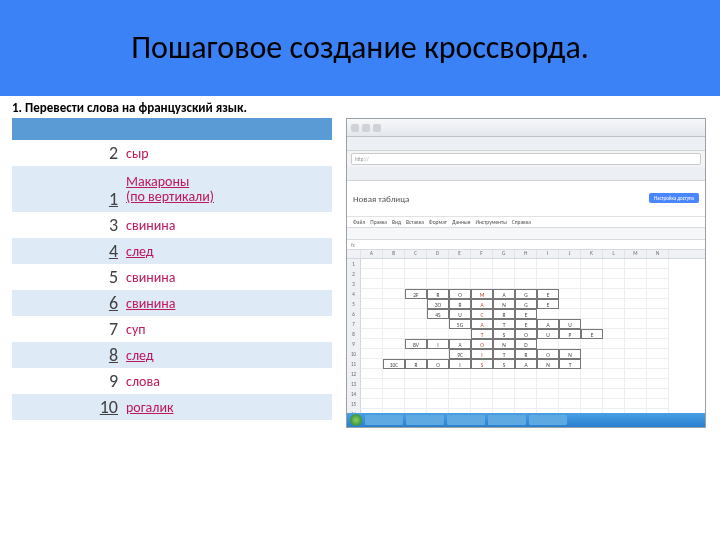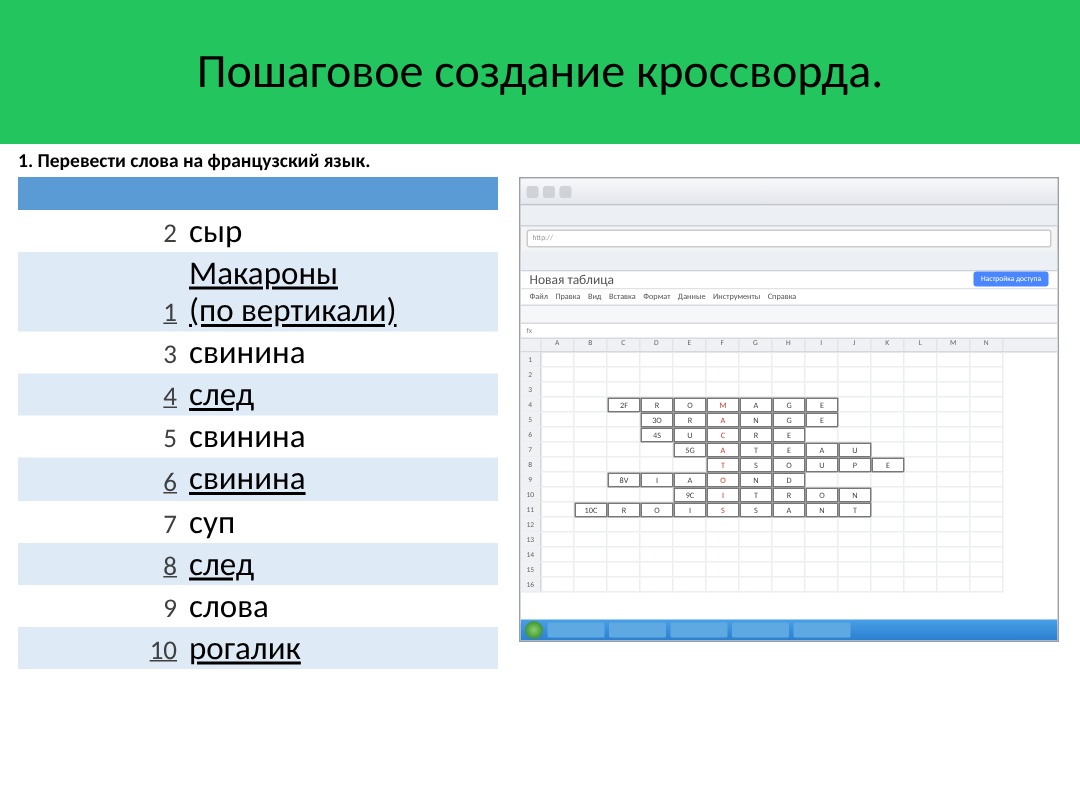--- a/index.html
+++ b/index.html
@@ -5,21 +5,21 @@
   * { box-sizing: border-box; }
   body {
     margin: 0;
     width: 720px;
     height: 540px;
     font-family: "Calibri", Arial, sans-serif;
     background: #fff;
     overflow: hidden;
   }
   .title-bar {
-    background: #22c55e;
+    background: #3b82f6;
     height: 96px;
     display: flex;
     align-items: center;
     justify-content: center;
     text-align: center;
   }
   .title-bar h1 {
     margin: 0;
     font-weight: 400;
     font-size: 32px;
@@ -60,43 +60,43 @@
   .word-table td.num {
     width: 110px;
     text-align: right;
     padding: 2px 4px 2px 0;
     color: #404040;
     vertical-align: bottom;
     font-size: 18px;
   }
   .word-table td.word {
     padding: 2px 0 2px 4px;
-    color: #000000;
-    font-size: 22px;
+    color: #be185d;
+    font-size: 14px;
     line-height: 1.1;
   }
   .word-table tr.row2 td { height: 46px; }
 
   
   .shot {
     border: 1px solid #9aa0a6;
     width: 360px;
     height: 310px;
     background: #f4f4f4;
     font-size: 6px;
     color: #333;
     position: relative;
     overflow: hidden;
   }
   .chrome-bar { background: linear-gradient(#f7f8fa,#e4e7ec); height: 18px; border-bottom:1px solid #c0c2c6; display:flex; align-items:center; padding:0 4px; gap:3px;}
   .chrome-dot { width:8px; height:8px; background:#cfd2d6; border-radius:2px;}
   .tool-bar { background:#eceff3; height:14px; border-bottom:1px solid #d0d3d8; display:flex; align-items:center; padding:0 4px; gap:4px;}
   .url-bar { background:#fff; height:12px; margin:2px 4px; border:1px solid #c8ccd0; border-radius:2px;}
   .url-bar span{ color:#999; padding-left:3px; font-size:5px; line-height:10px;}
-  .doc-head { background:#fff; padding:0 6px; border-bottom:1px solid #e0e2e6;}
+  .doc-head { background:#fff; padding:12px 6px; border-bottom:1px solid #e0e2e6;}
   .doc-title { font-size:9px; color:#555;}
   .blue-btn { position:absolute; right:6px; background:#4a86ff; color:#fff; font-size:5px; padding:2px 5px; border-radius:2px;}
   .menu-bar { background:#fff; border-bottom:1px solid #d8dadf; padding:2px 6px; font-size:5.5px; color:#555; display:flex; gap:5px;}
   .icon-bar { background:#f6f7f9; border-bottom:1px solid #d8dadf; height:12px;}
   .fx-bar { background:#fff; border-bottom:1px solid #d8dadf; height:10px; font-size:5px; color:#888; padding:0 4px; display:flex; align-items:center; gap:4px;}
   .sheet { background:#fff; position:relative; height:190px;}
   .col-headers { display:flex; background:#f0f1f4; border-bottom:1px solid #d4d7db; height:9px;}
   .col-headers div { width:22px; text-align:center; font-size:5px; color:#666; border-right:1px solid #e2e4e8;}
   .col-headers div.rowhead { width:14px;}
   .grid-row { display:flex; height:10px;}

